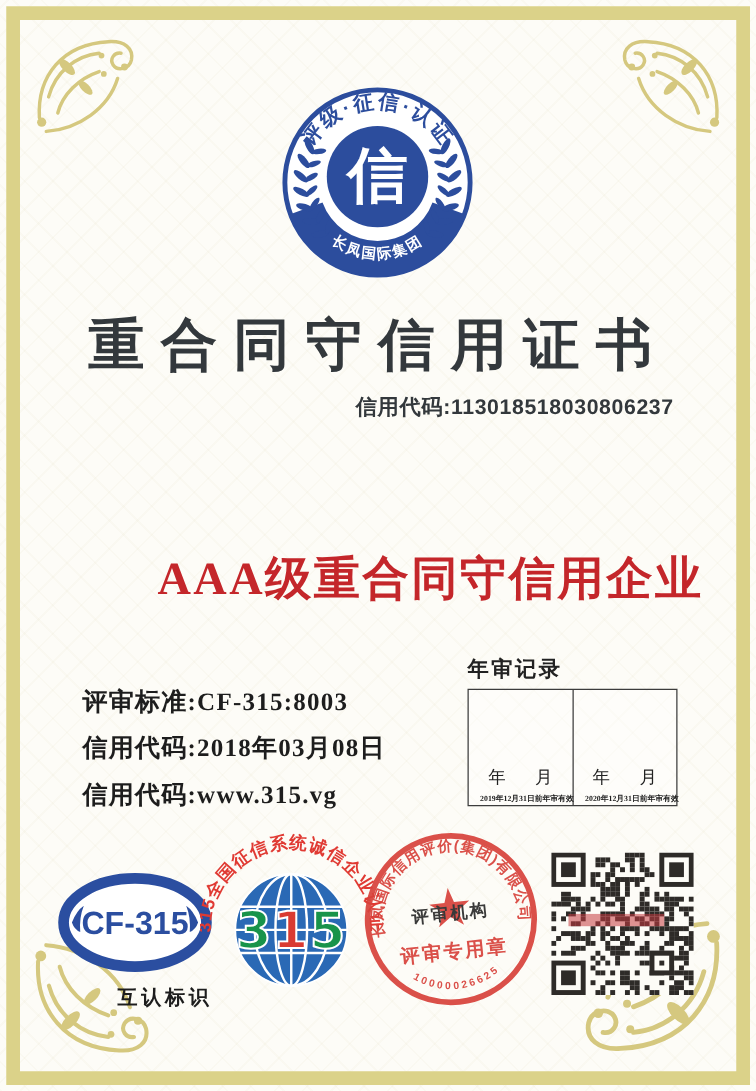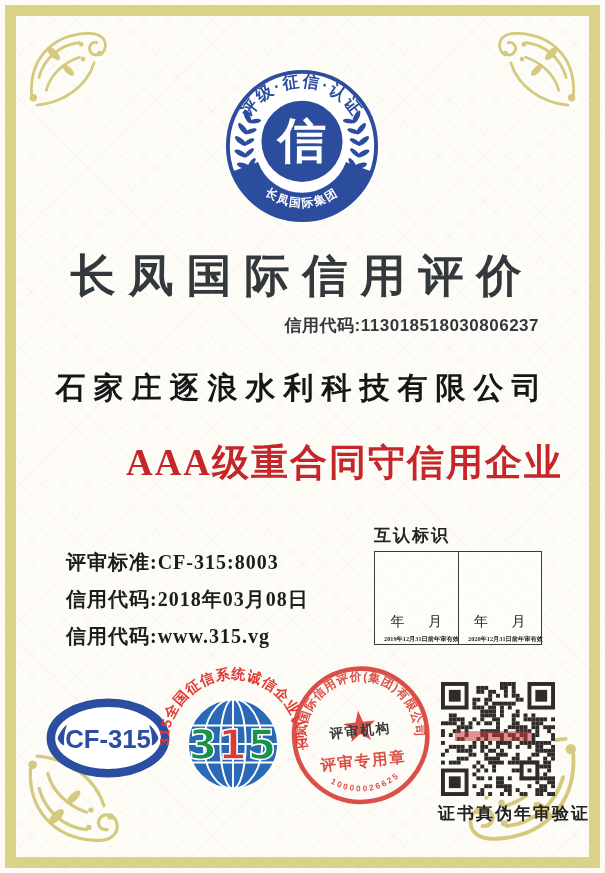--- a/index.html
+++ b/index.html
@@ -141,52 +141,52 @@
           <ellipse rx="3.4" ry="9" transform="translate(168.2,139.9) rotate(85.3)"></ellipse>
           <ellipse rx="2.8" ry="7.5" transform="translate(158.7,134.3) rotate(155.3)"></ellipse>
           <ellipse rx="3.4" ry="9" transform="translate(158.7,152.9) rotate(97.0)"></ellipse>
           <ellipse rx="2.8" ry="7.5" transform="translate(150.5,145.5) rotate(167.0)"></ellipse>
         </g>
       <circle cx="100" cy="94" r="52" fill="#2c4d9d"></circle>
       <text x="100" y="114" text-anchor="middle" font-size="62" font-weight="bold" fill="#ffffff">信</text>
     </svg>
   </div>
 
-  <div class="title">长凤国际信用评价</div>
+  <div class="title">重合同守信用证书</div>
   <div class="credit">信用代码:113018518030806237</div>
-  <div class="company">石家庄逐浪水利科技有限公司</div>
   <div class="award">AAA级重合同守信用企业</div>
 
   <div class="details">
     <div>评审标准:CF-315:8003</div>
     <div>信用代码:2018年03月08日</div>
     <div>信用代码:www.315.vg</div>
   </div>
 
   <div class="annual">
-    <div class="annual-title">互认标识</div>
+    <div class="annual-title">年审记录</div>
     <div class="annual-table">
       <div class="annual-cell">
         <div class="ym">年 月</div>
         <div class="note">2019年12月31日前年审有效</div>
       </div>
       <div class="annual-cell">
         <div class="ym">年 月</div>
         <div class="note">2020年12月31日前年审有效</div>
       </div>
     </div>
   </div>
 
   <div class="cf">
     <svg viewBox="0 0 130 84">
       <ellipse cx="65" cy="42" rx="60" ry="37" fill="#ffffff" stroke="#2b4ea0" stroke-width="9"></ellipse>
       <path d="M12,42 Q16,32 22,28 Q18,38 19,50 Q14,48 12,42 Z" fill="#2b4ea0"></path>
       <path d="M118,42 Q114,32 108,28 Q112,38 111,50 Q116,48 118,42 Z" fill="#2b4ea0"></path>
       <text x="65" y="52" text-anchor="middle" font-size="27" font-weight="bold" fill="#2b4ea0">CF-315</text>
     </svg>
+    <div class="cf-caption">互认标识</div>
   </div>
 
   <div class="globe">
     <svg viewBox="0 0 150 154">
       <path id="gl-arc" d="M17.8,112 A66,66 0 1 1 132.2,112" fill="none"></path>
       <text font-size="14.5" font-weight="bold" fill="#e03a33" letter-spacing="1">
         <textPath href="#gl-arc" startOffset="50%" text-anchor="middle">315全国征信系统诚信企业认证</textPath>
       </text>
       <circle cx="75" cy="80" r="46" fill="#2a69b5" stroke="#ffffff" stroke-width="1.5"></circle>
       <g stroke="#ffffff" stroke-width="2" fill="none">
@@ -526,15 +526,14 @@
         <rect x="92" y="4" width="20" height="20" fill="#fdfcf7"></rect>
         <rect x="96" y="8" width="12" height="12" fill="#2e2b28"></rect>
         <rect x="0" y="88" width="28" height="28" fill="#2e2b28"></rect>
         <rect x="4" y="92" width="20" height="20" fill="#fdfcf7"></rect>
         <rect x="8" y="96" width="12" height="12" fill="#2e2b28"></rect>
         <rect x="80" y="80" width="20" height="20" fill="#2e2b28"></rect>
         <rect x="84" y="84" width="12" height="12" fill="#fdfcf7"></rect>
         <rect x="88" y="88" width="4" height="4" fill="#2e2b28"></rect>
         <rect x="14" y="50" width="78" height="10" fill="#c43b40" opacity="0.55"></rect>
       </svg>
-    <div class="qr-caption">证书真伪年审验证</div>
   </div>
 </div>
 
 </body></html>

